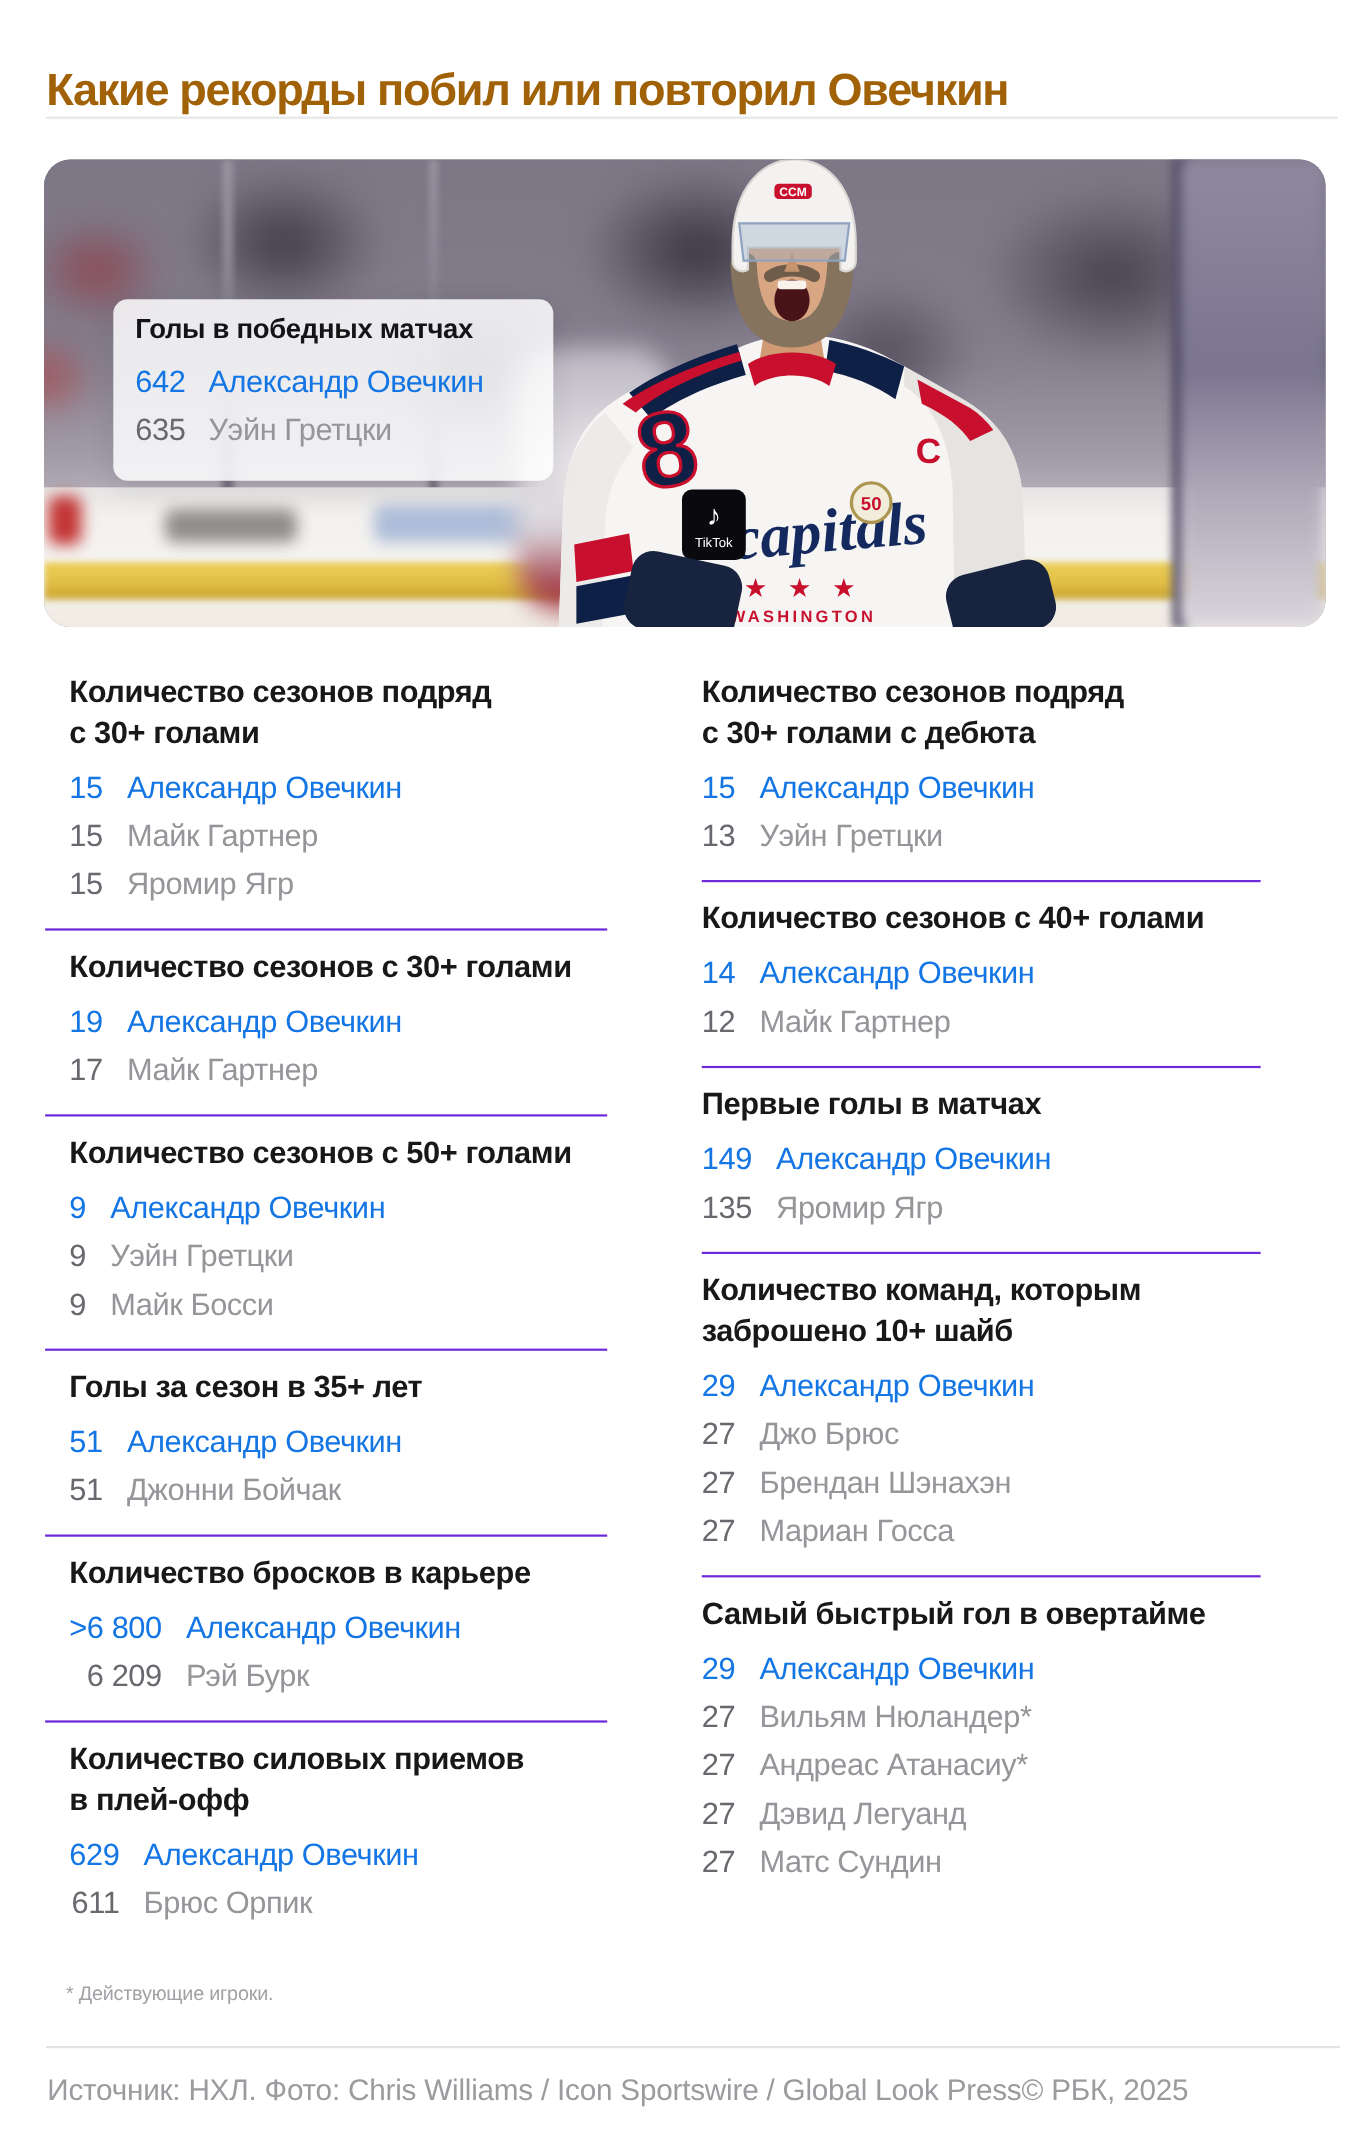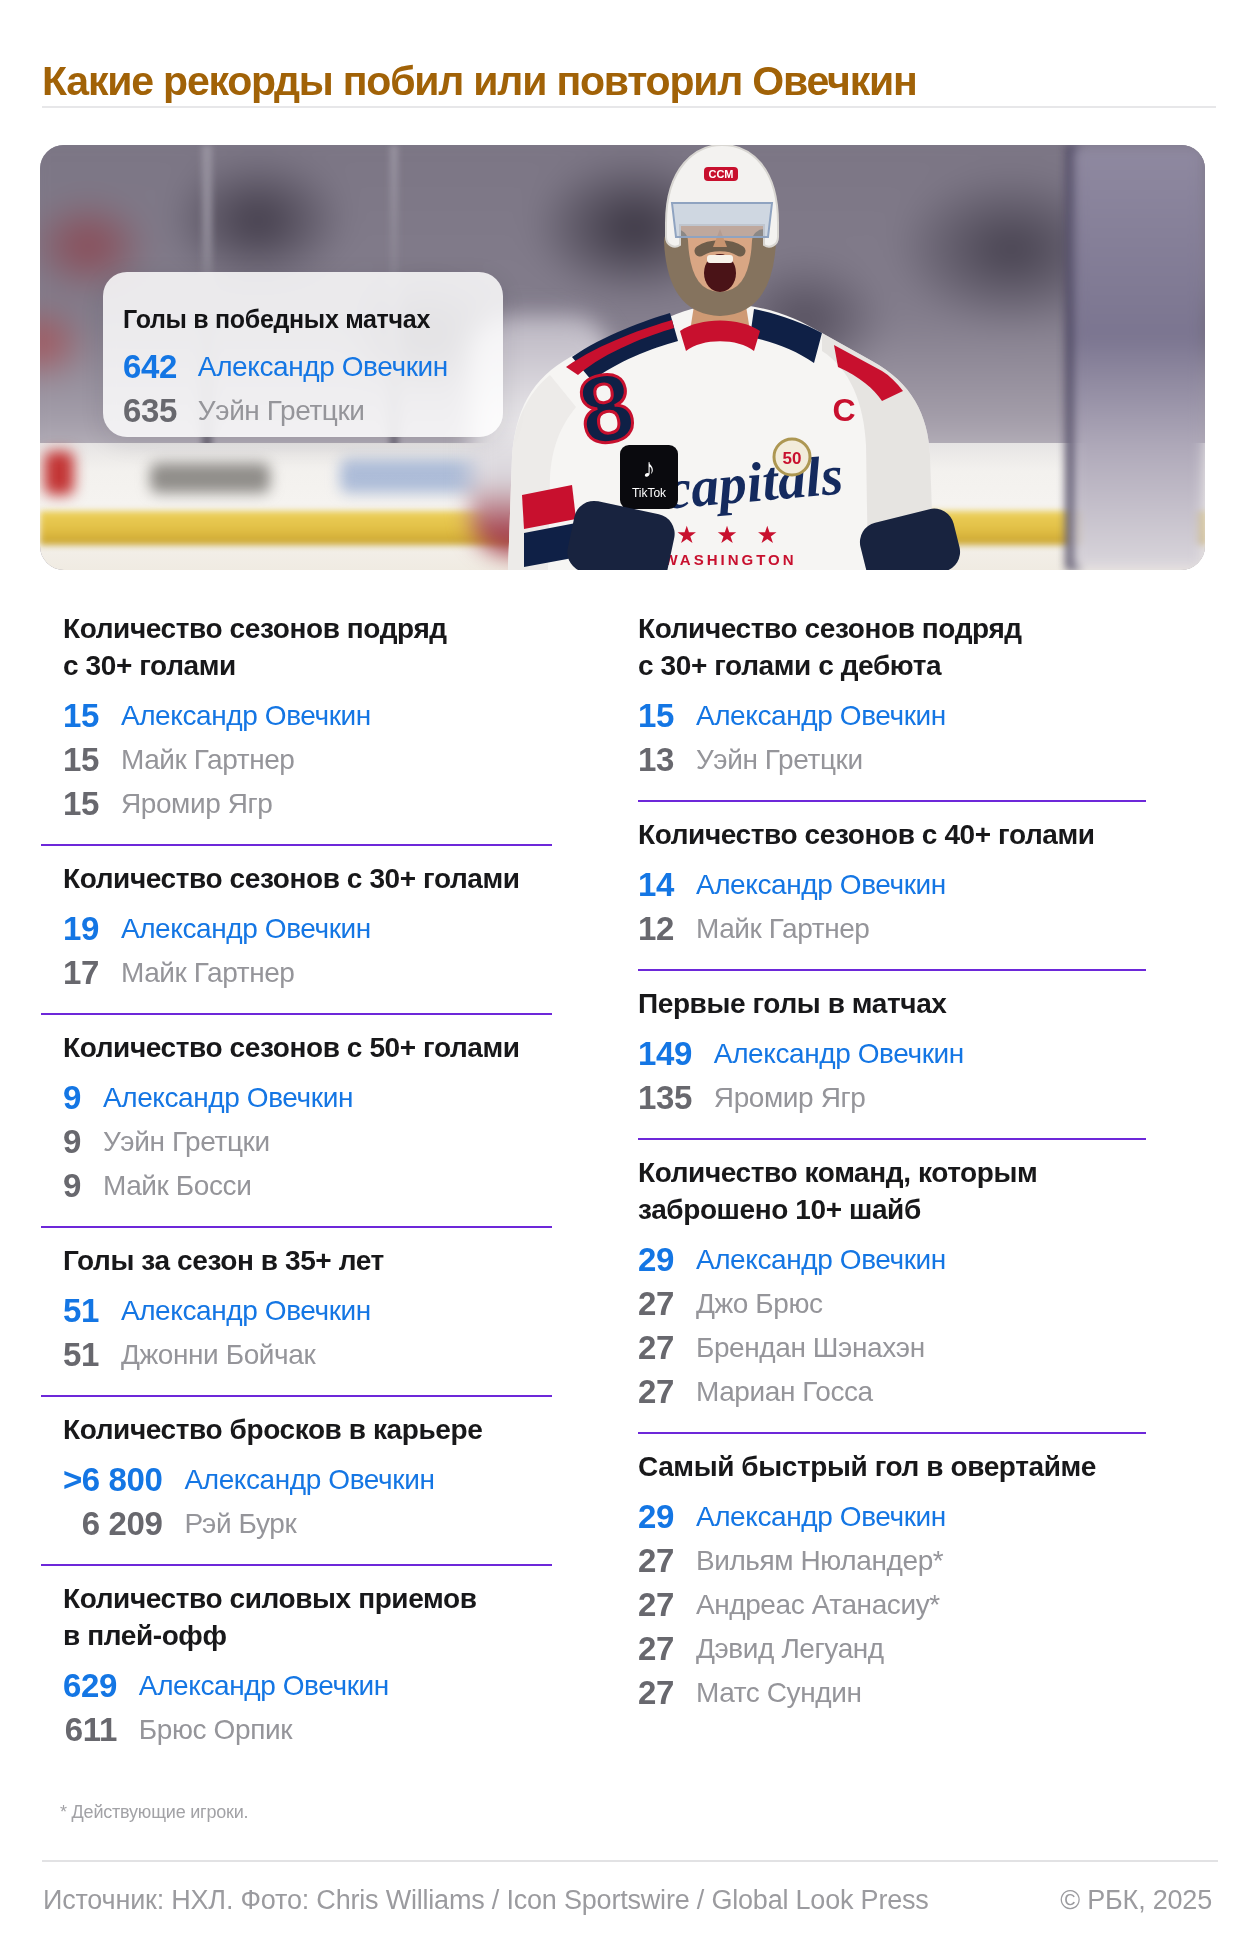--- a/index.html
+++ b/index.html
@@ -62,25 +62,25 @@
   .mate{position:absolute;filter:blur(11px);border-radius:40px;}
   .mate-1{left:430px;top:170px;width:140px;height:240px;
     background:linear-gradient(180deg,#b9b4c0 0%,#e9e7ea 45%,#d8d4da 70%,#a33c48 92%);}
   .mate-2{left:560px;top:210px;width:90px;height:200px;
     background:linear-gradient(180deg,#c7c3cc 0%,#efedf0 55%,#8f8ba0 100%);opacity:.8;}
 
   .player-svg{position:absolute;left:380px;top:0;width:600px;height:425px;}
 
   
   .stat-card{
-    position:absolute;left:63px;top:127px;width:400px;height:165px;border-radius:24px;
+    position:absolute;left:63px;top:127px;width:400px;height:165px;border-radius:13px;
     background:rgba(255,255,255,0.84);
     backdrop-filter:blur(6px);-webkit-backdrop-filter:blur(6px);
     box-shadow:0 6px 24px rgba(30,30,40,0.10);
-    padding:32px 0 0 20px;box-sizing:border-box;
+    padding:12px 0 0 20px;box-sizing:border-box;
   }
   .stat-card .card-title{font-size:25px;line-height:30px;font-weight:bold;color:#141416;letter-spacing:-0.3px;margin:0 0 11px 0;}
   .card-rows{display:grid;grid-template-columns:max-content 1fr;column-gap:21px;}
   .card-rows .stat-row{display:contents;}
   .card-rows .val{height:42px;display:flex;align-items:center;justify-content:flex-end;
     font-size:31px;font-weight:bold;letter-spacing:-0.5px;color:#515155;}
   .card-rows .pname{height:42px;display:flex;align-items:center;font-size:27px;letter-spacing:-0.3px;color:#8E8E93;}
   .card-rows .stat-row.hl .val,.card-rows .stat-row.hl .pname{color:#1476E4;}
 
   
@@ -90,29 +90,29 @@
   .stat-section{padding:14px 0 18px 0;}
   .col-left .stat-section{padding-left:22px;}
   .stat-section + .stat-section{border-top:2px solid #6d28d9;}
   .stat-section{display:grid;grid-template-columns:max-content 1fr;column-gap:22px;}
   .sec-title{
     grid-column:1 / -1;margin:0 0 10px 0;white-space:pre-line;
     font-size:28px;line-height:37px;font-weight:bold;letter-spacing:-0.4px;color:#18181A;
   }
   .stat-row{display:contents;}
   .stat-row .val{height:44px;display:flex;align-items:center;justify-content:flex-end;
-    font-size:33px;font-weight:bold;letter-spacing:-0.4px;color:#68686E;}
+    font-size:28px;font-weight:normal;letter-spacing:-0.4px;color:#68686E;}
   .stat-row .pname{height:44px;display:flex;align-items:center;
     font-size:28px;letter-spacing:-0.4px;color:#95959A;}
   .stat-row.hl .val,.stat-row.hl .pname{color:#1476E4;}
 
   
   .footnote{position:absolute;left:60px;top:1796px;font-size:18px;line-height:32px;color:#A2A2A6;letter-spacing:-0.2px;}
   .footer-divider{position:absolute;left:42px;top:1860px;width:1176px;height:2px;background:#E2E2E4;}
-  .footer{position:absolute;left:43px;top:1884px;width:1169px;display:flex;justify-content:space-between;
+  .footer{position:absolute;left:43px;top:1884px;width:1169px;display:flex;
     font-size:27px;line-height:32px;color:#9B9B9F;letter-spacing:-0.2px;}
 </style>
 </head>
 <body>
 
 <h1 class="page-title">Какие рекорды побил или повторил Овечкин</h1>
 <div class="title-divider"></div>
 
 <div class="hero">
   <div class="crowd"></div>

